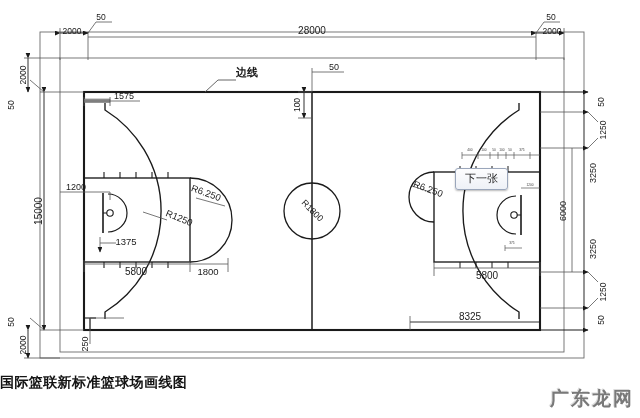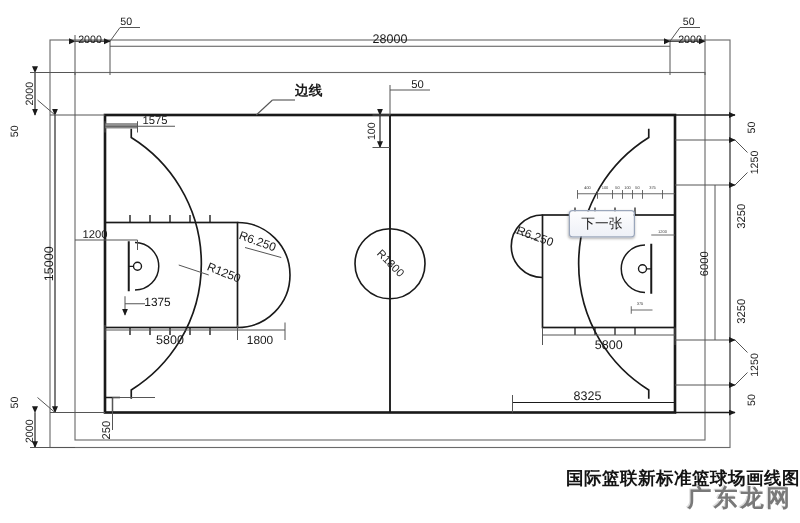--- a/index.html
+++ b/index.html
@@ -4,21 +4,21 @@
 <style>
   html,body{margin:0;padding:0;background:#ffffff;}
   body{
     width:640px;height:418px;overflow:hidden;
     font-family:"Liberation Sans","DejaVu Sans",sans-serif;
     -webkit-font-smoothing:none;
   }
   #stage{position:relative;width:640px;height:418px;background:#fff;}
   svg{display:block;position:absolute;top:0;left:0;}
   .title{
-    position:absolute;left:0;top:374px;width:640px;text-align:right;
+    position:absolute;left:0;top:374px;width:640px;text-align:left;
     font-family:"DejaVu Sans","Liberation Sans",sans-serif;
     font-size:14px;font-weight:bold;color:#141414;letter-spacing:.4px;
   }
   .watermark{
     position:absolute;right:6px;bottom:6px;
     font-family:"DejaVu Sans","Liberation Sans",sans-serif;
     font-size:19px;font-weight:bold;color:#6e6e6e;
     letter-spacing:2px;
     text-shadow:1px 1px 0 #ffffff, -1px -1px 0 #d8d8d8;
     opacity:.92;

